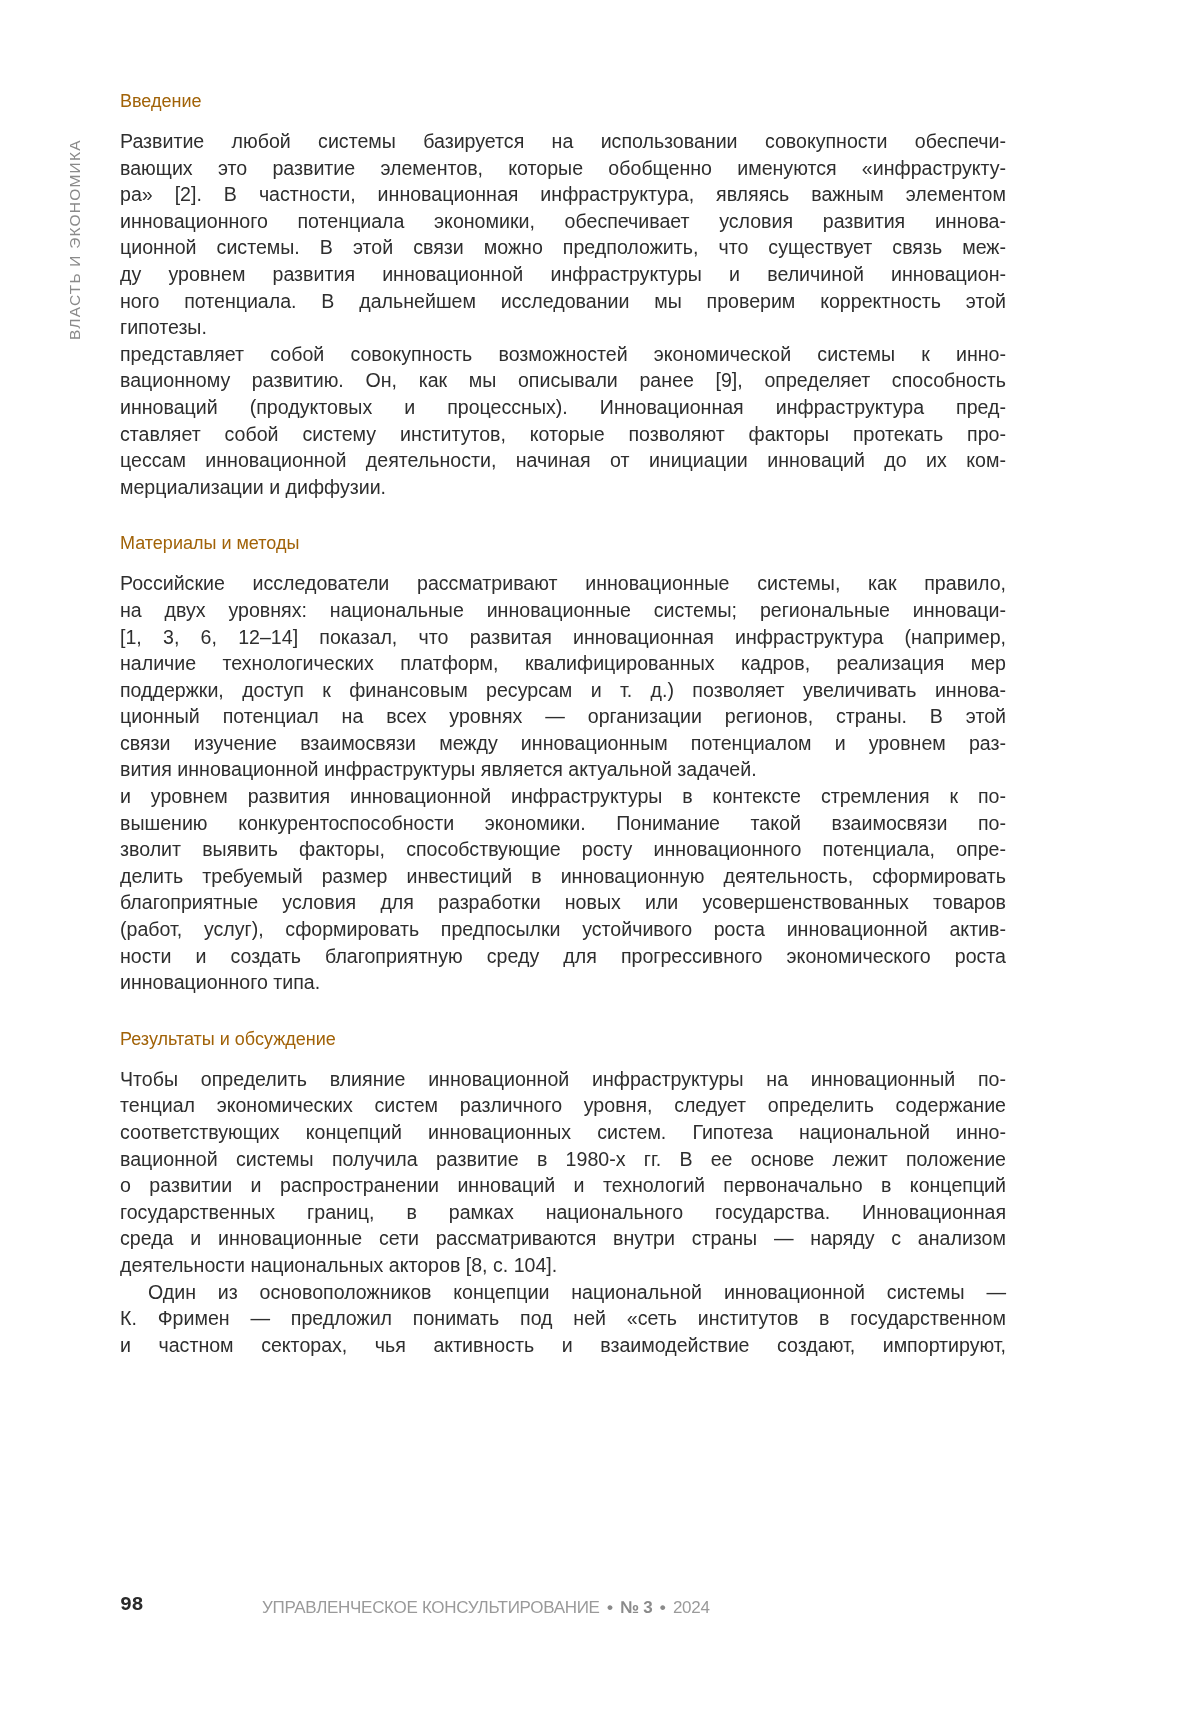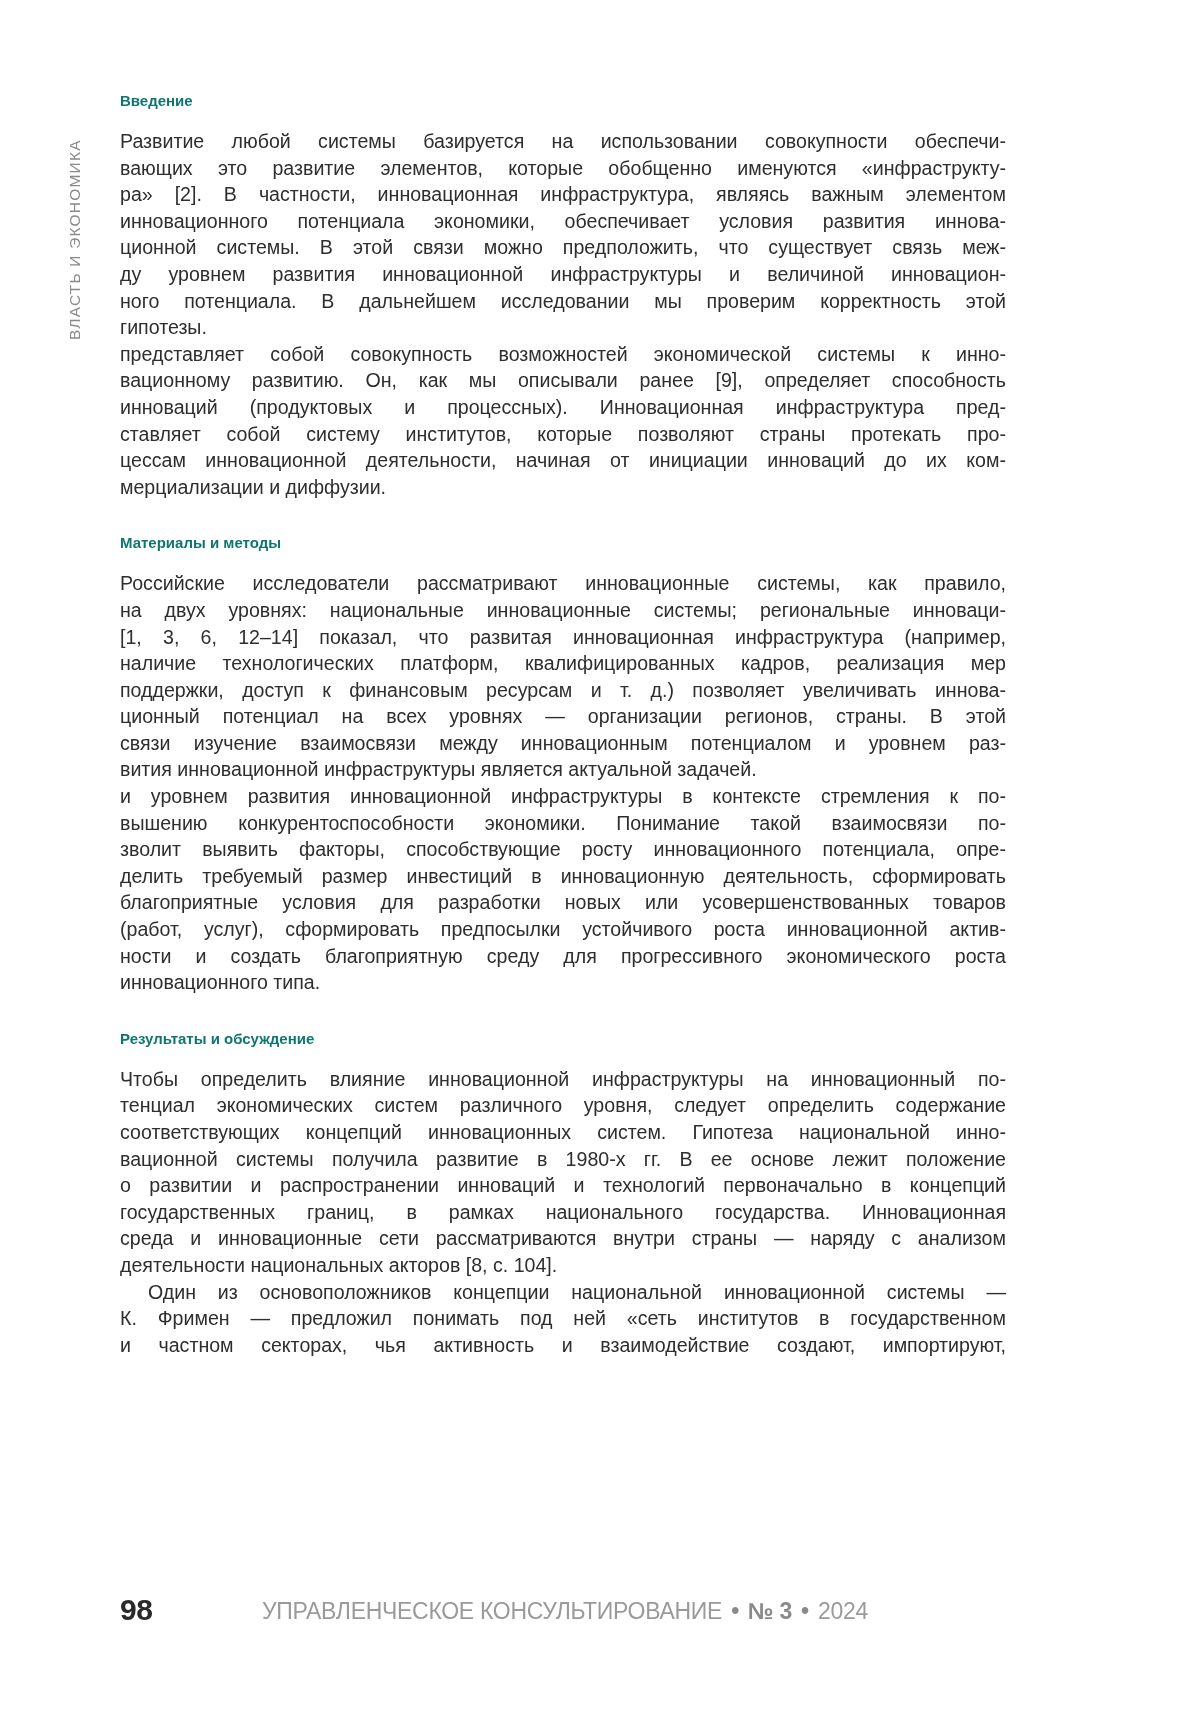--- a/index.html
+++ b/index.html
@@ -27,23 +27,23 @@
       white-space: nowrap;
       font-family: "Liberation Sans", sans-serif;
     }
     .content {
       position: absolute;
       left: 120px;
       top: 88px;
       width: 886px;
     }
     .heading {
-      font-weight: bold;
-      font-size: 15px;
-      color: #0f766e;
+      font-weight: normal;
+      font-size: 18px;
+      color: #a16207;
       height: 26px;
       line-height: 26px;
       margin: 0;
     }
     .section {
       margin: 0;
     }
     .section + .section {
       margin-top: 30px;
     }
@@ -86,31 +86,31 @@
       position: absolute;
       left: 120px;
       top: 1593px;
       width: 900px;
       height: 40px;
     }
     .page-number {
       position: absolute;
       left: 0;
       top: 0;
-      font-size: 30px;
+      font-size: 20px;
       font-weight: bold;
       color: #2a2a2a;
-      font-family: Liberation Sans, sans-serif;
+      font-family: Liberation Mono, monospace;
       letter-spacing: -0.5px;
     }
     .journal {
       position: absolute;
       left: 142px;
       top: 5px;
-      font-size: 23px;
+      font-size: 17px;
       color: #9a9a9a;
       white-space: nowrap;
       font-family: "Liberation Sans", sans-serif;
       letter-spacing: -0.3px;
     }
     .journal .dot {
       color: #8a8a8a;
       font-weight: bold;
       padding: 0 3px;
     }
@@ -135,21 +135,21 @@
         <div class="line"><span>инновационного потенциала экономики, обеспечивает условия развития иннова-</span></div>
         <div class="line"><span>ционной системы. В этой связи можно предположить, что существует связь меж-</span></div>
         <div class="line"><span>ду уровнем развития инновационной инфраструктуры и величиной инновацион-</span></div>
         <div class="line"><span>ного потенциала. В дальнейшем исследовании мы проверим корректность этой</span></div>
         <div class="line last"><span>гипотезы.</span></div>
       </div>
     <div class="para">
         <div class="line"><span>представляет собой совокупность возможностей экономической системы к инно-</span></div>
         <div class="line"><span>вационному развитию. Он, как мы описывали ранее [9], определяет способность</span></div>
         <div class="line"><span>инноваций (продуктовых и процессных). Инновационная инфраструктура пред-</span></div>
-        <div class="line"><span>ставляет собой систему институтов, которые позволяют страны протекать про-</span></div>
+        <div class="line"><span>ставляет собой систему институтов, которые позволяют факторы протекать про-</span></div>
         <div class="line"><span>цессам инновационной деятельности, начиная от инициации инноваций до их ком-</span></div>
         <div class="line last"><span>мерциализации и диффузии.</span></div>
       </div>
   </div>
 
   <div class="section">
     <h2 class="heading">Материалы и методы</h2>
     <div class="para">
         <div class="line"><span>Российские исследователи рассматривают инновационные системы, как правило,</span></div>
         <div class="line"><span>на двух уровнях: национальные инновационные системы; региональные инноваци-</span></div>

